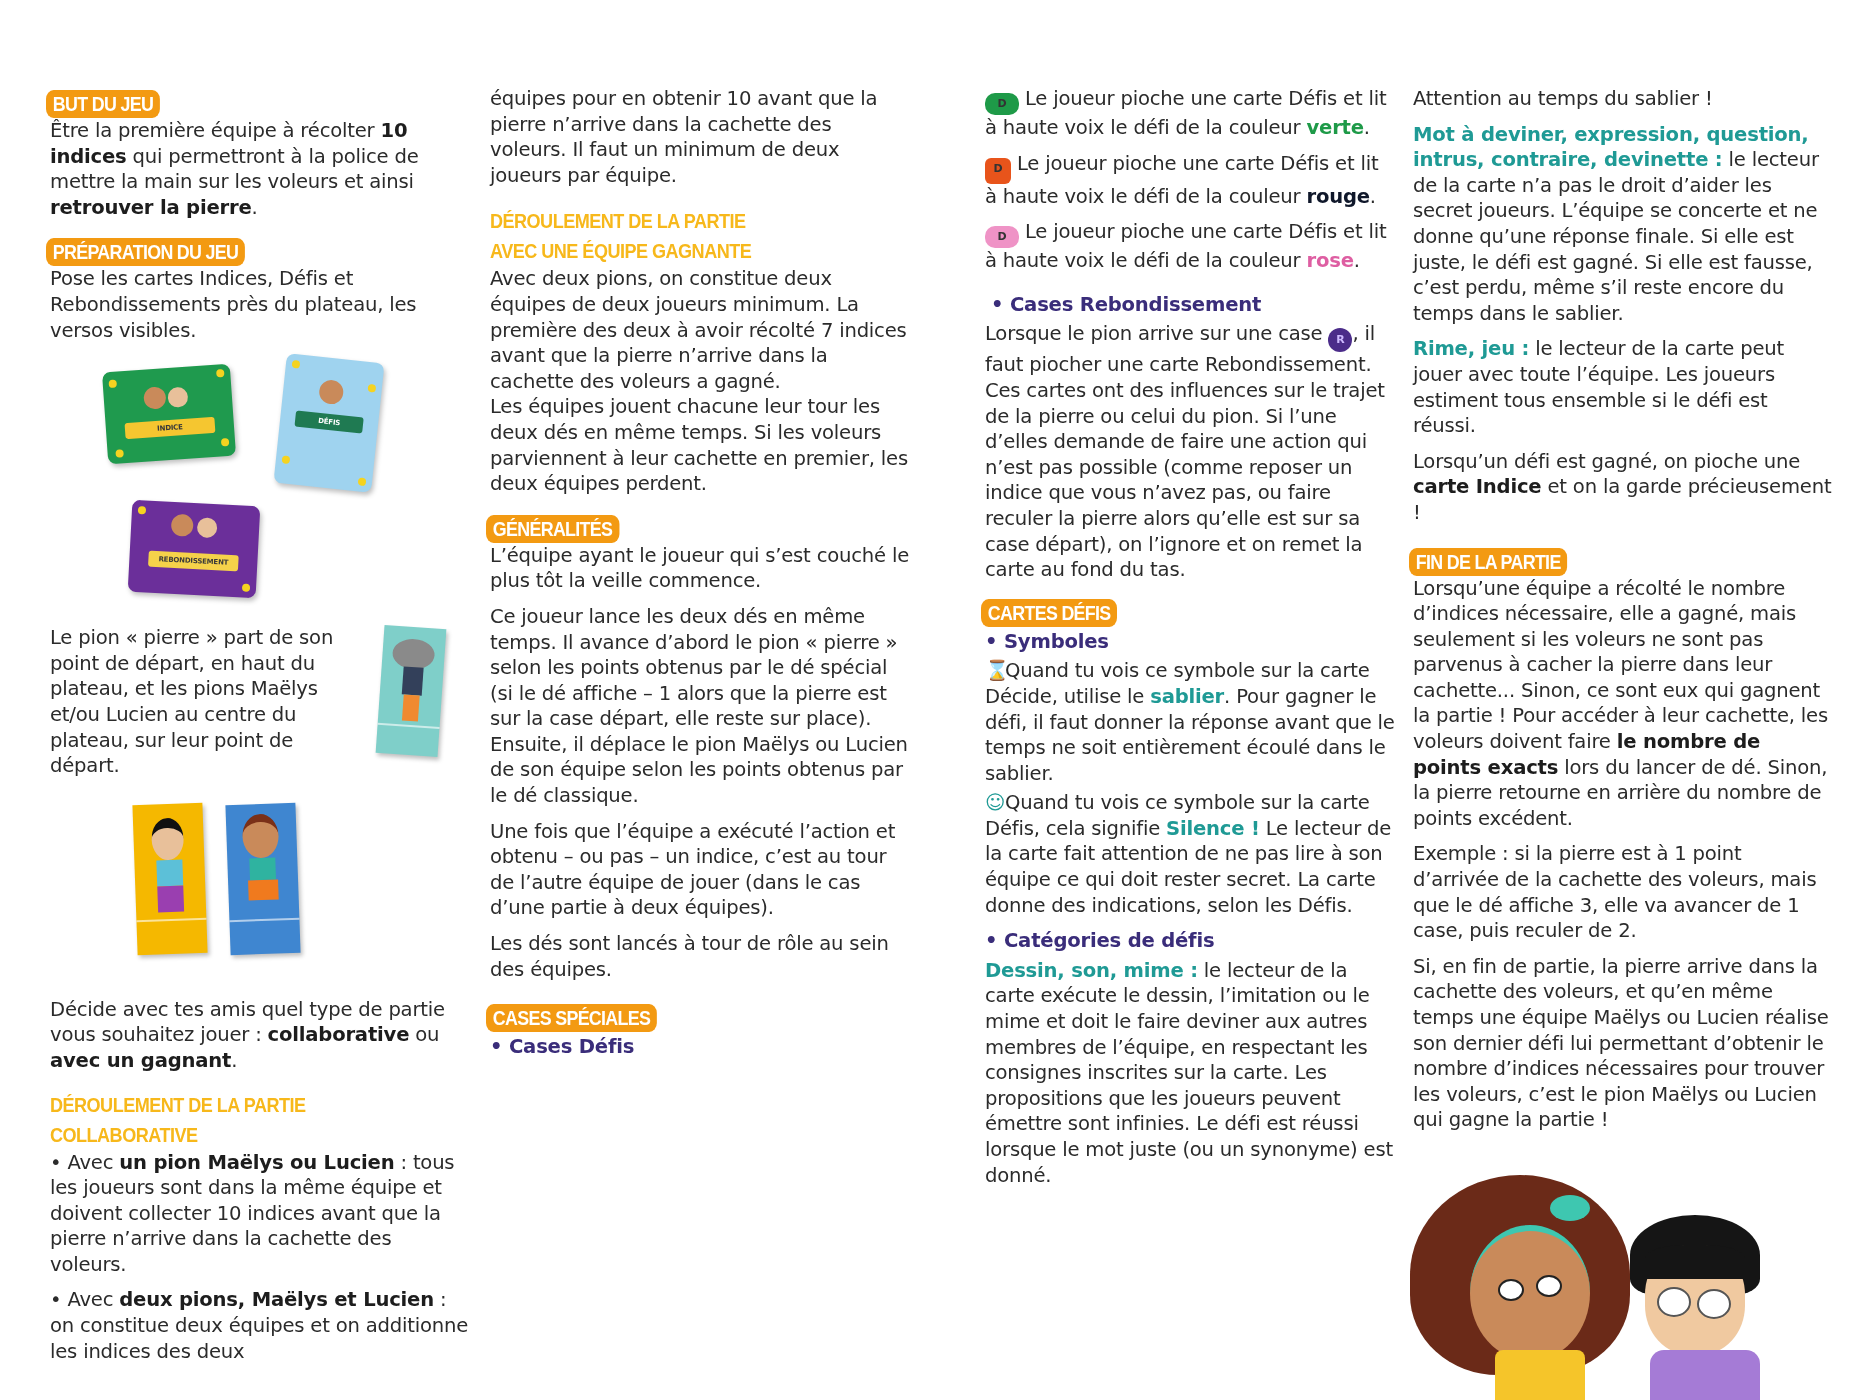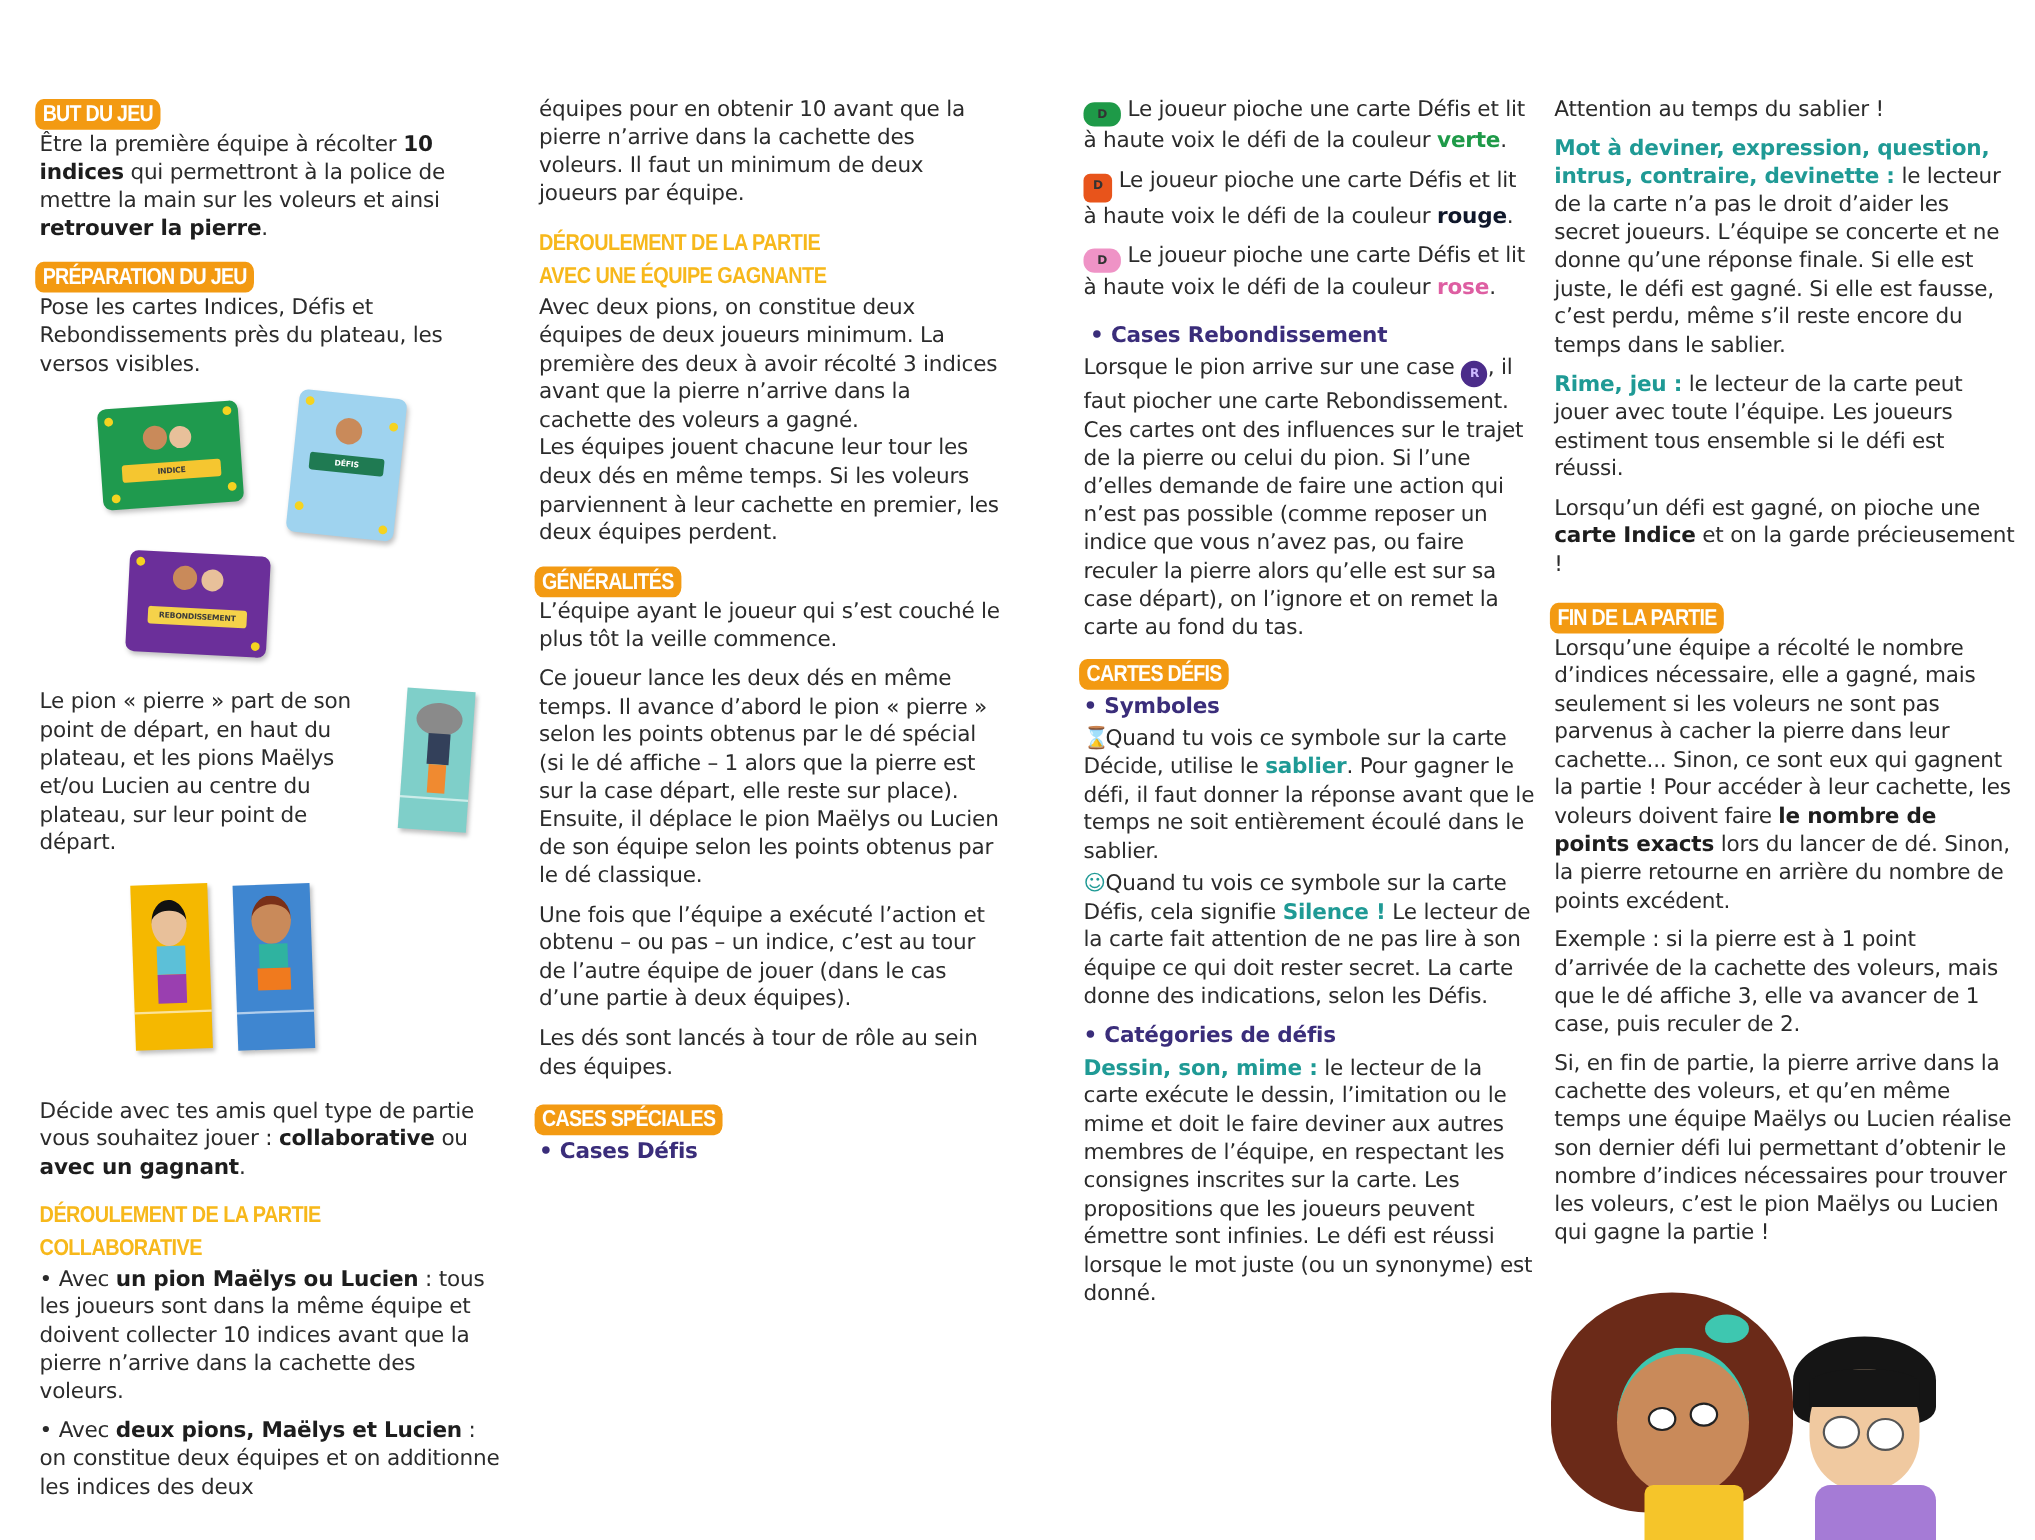--- a/index.html
+++ b/index.html
@@ -1,19 +1,19 @@
 <!DOCTYPE html>
 <html><head>
 <meta charset="utf-8">
 <style>
   html, body { margin: 0; padding: 0; background: #ffffff; }
   body { width: 1850px; height: 1400px; position: relative; overflow: hidden;
          font-family: "DejaVu Sans", sans-serif; color: #2b2b2b; }
   .col { position: absolute; top: 86px; font-size: 19.6px; line-height: 25.6px; letter-spacing: -0.2px; }
-  #col1 { left: 36px; width: 420px; }
+  #col1 { left: 50px; width: 420px; }
   #col2 { left: 490px; width: 420px; }
   #col3 { left: 985px; width: 410px; }
   #col4 { left: 1413px; width: 420px; }
   p { margin: 0 0 10px 0; }
   b { font-weight: bold; color: #1d1d1d; }
   .pill { display: inline-block; background: #f39a12; color: #fff; font-family: "Liberation Sans", sans-serif;
           font-weight: bold; font-size: 21px; line-height: 28px; padding: 0 8px; border-radius: 9px;
           letter-spacing: -0.8px; transform: scaleX(0.85); transform-origin: left center; margin: 4px 0 0 -4px; }
   .ytitle { color: #f7b81b; font-family: "Liberation Sans", sans-serif; font-weight: bold; font-size: 21px;
             line-height: 30px; letter-spacing: -0.6px; transform: scaleX(0.86); transform-origin: left center;
@@ -103,21 +103,21 @@
   <div class="ytitle" style="margin-top:16px">DÉROULEMENT DE LA PARTIE</div>
   <div class="ytitle" style="margin-top:0">COLLABORATIVE</div>
   <p><span>• Avec </span><b>un pion Maëlys ou Lucien</b><span> : tous les joueurs sont dans la même équipe et doivent collecter 10 indices avant que la pierre n’arrive dans la cachette des voleurs.</span></p>
   <p><span>• Avec </span><b>deux pions, Maëlys et Lucien</b><span> : on constitue deux équipes et on additionne les indices des deux</span></p>
 </div>
 
 <div class="col" id="col2">
   <p style="margin-bottom:18px">équipes pour en obtenir 10 avant que la pierre n’arrive dans la cachette des voleurs. Il faut un minimum de deux joueurs par équipe.</p>
   <div class="ytitle">DÉROULEMENT DE LA PARTIE</div>
   <div class="ytitle" style="margin-top:0">AVEC UNE ÉQUIPE GAGNANTE</div>
-  <p style="margin-bottom:0">Avec deux pions, on constitue deux équipes de deux joueurs minimum. La première des deux à avoir récolté 3 indices avant que la pierre n’arrive dans la cachette des voleurs a gagné.</p>
+  <p style="margin-bottom:0">Avec deux pions, on constitue deux équipes de deux joueurs minimum. La première des deux à avoir récolté 7 indices avant que la pierre n’arrive dans la cachette des voleurs a gagné.</p>
   <p style="margin-bottom:14px">Les équipes jouent chacune leur tour les deux dés en même temps. Si les voleurs parviennent à leur cachette en premier, les deux équipes perdent.</p>
 
   <div class="pill">GÉNÉRALITÉS</div>
   <p>L’équipe ayant le joueur qui s’est couché le plus tôt la veille commence.</p>
   <p>Ce joueur lance les deux dés en même temps. Il avance d’abord le pion « pierre » selon les points obtenus par le dé spécial (si le dé affiche – 1 alors que la pierre est sur la case départ, elle reste sur place). Ensuite, il déplace le pion Maëlys ou Lucien de son équipe selon les points obtenus par le dé classique.</p>
   <p>Une fois que l’équipe a exécuté l’action et obtenu – ou pas – un indice, c’est au tour de l’autre équipe de jouer (dans le cas d’une partie à deux équipes).</p>
   <p style="margin-bottom:18px">Les dés sont lancés à tour de rôle au sein des équipes.</p>
 
   <div class="pill">CASES SPÉCIALES</div>
   <div class="sub">• Cases Défis</div>

